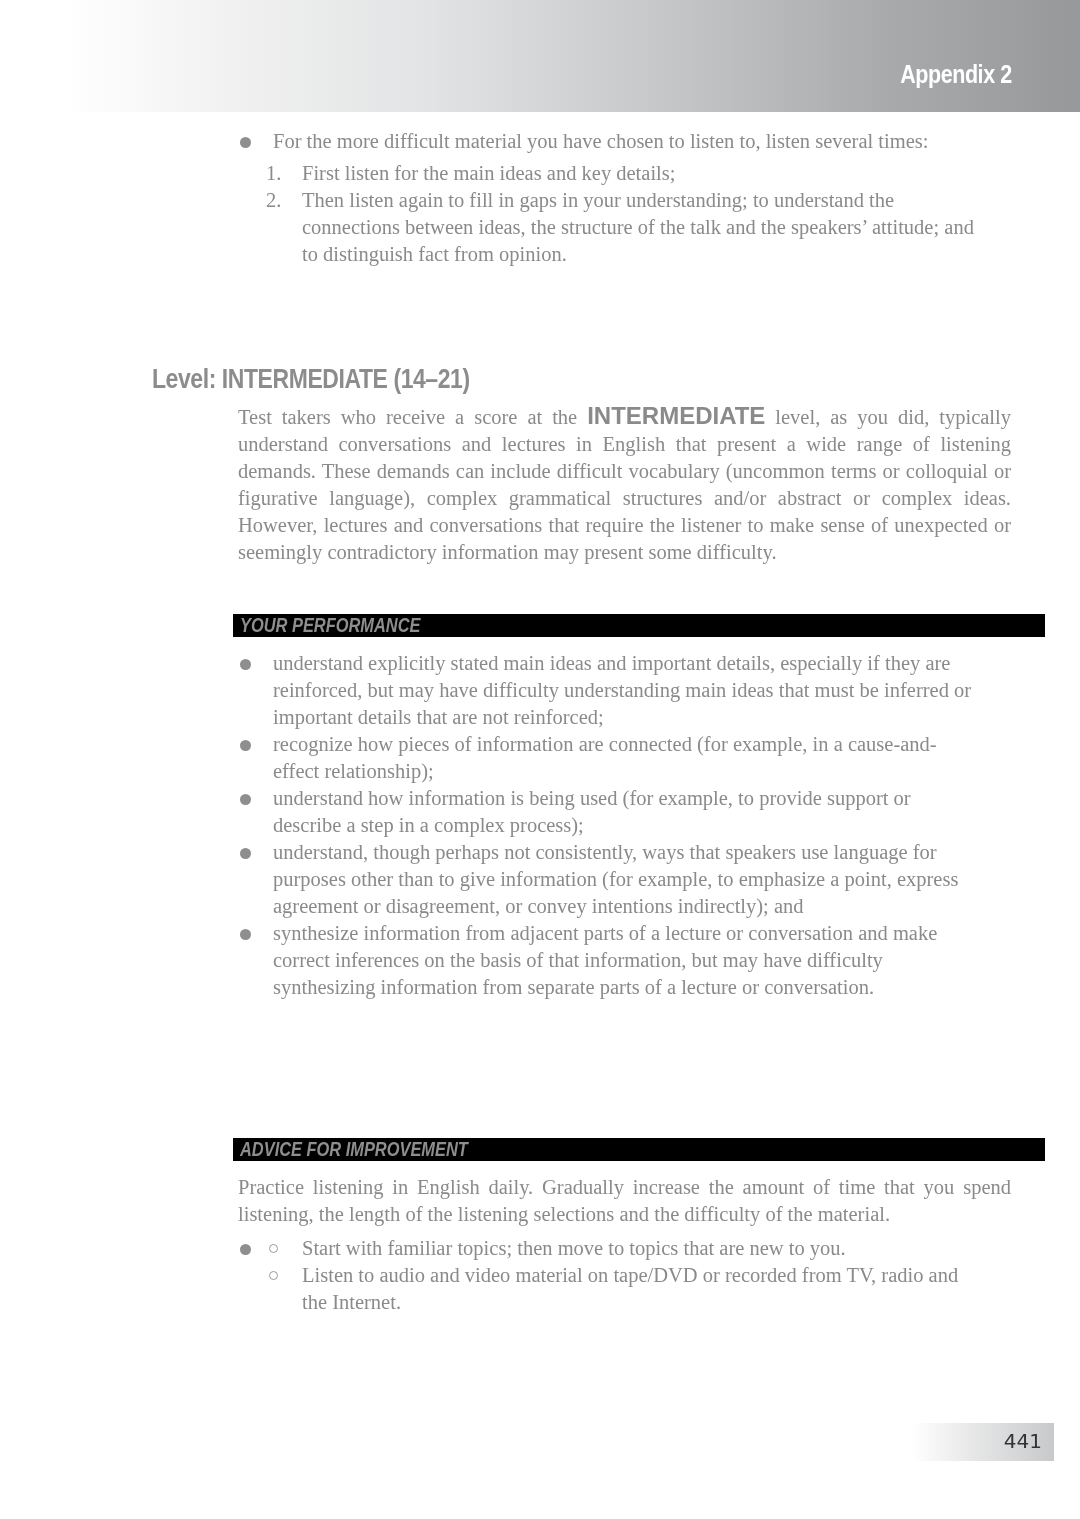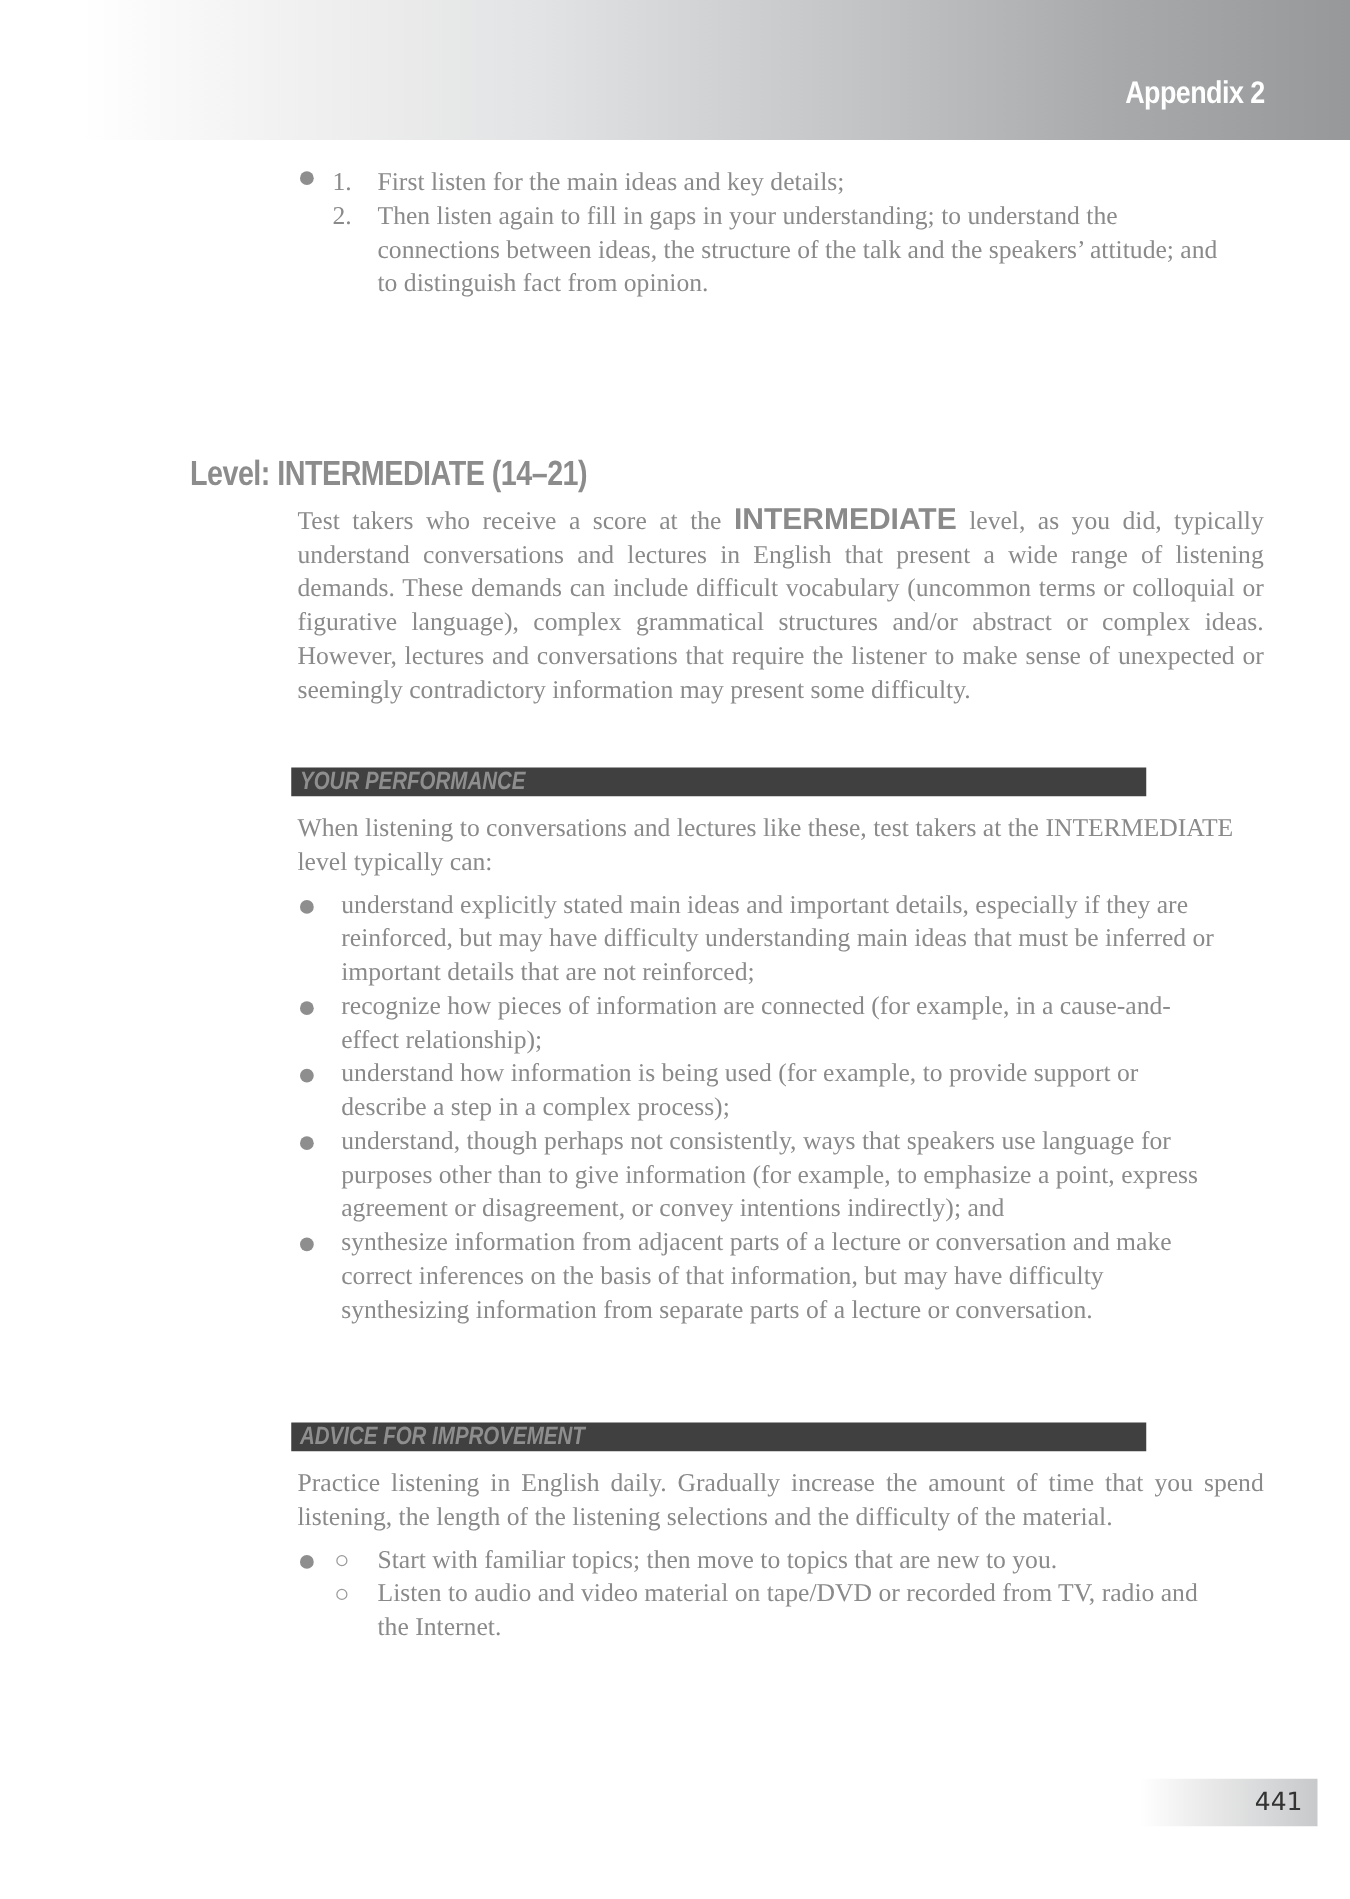--- a/index.html
+++ b/index.html
@@ -29,21 +29,21 @@
   .sub-item { position: relative; padding-left: 64px; }
   .sub-circle {
     position: absolute; left: 31px; top: 9px; width: 9px; height: 9px; border-radius: 50%; border: 1.3px solid #9a9a9a; box-sizing: border-box;
   }
   .level-heading {
     position: absolute; left: 152px; top: 363px;
     font-family: "Liberation Sans", sans-serif; font-weight: bold; font-size: 28px; color: #8c8c8c;
     transform: scaleX(0.82); transform-origin: left center; white-space: nowrap; letter-spacing: -0.5px;
   }
   .section-bar {
-    position: absolute; left: 233px; width: 684px; height: 23px; background: #404040;
+    position: absolute; left: 233px; width: 812px; height: 23px; background: #000000;
   }
   .section-label {
     position: absolute; left: 7px; top: 0px;
     font-family: "Liberation Sans", sans-serif; font-weight: bold; font-style: italic; font-size: 20px; line-height: 23px; color: #8e8e8e;
     transform: scaleX(0.82); transform-origin: left center; white-space: nowrap;
   }
   .inline-bold { font-family: "Liberation Sans", sans-serif; font-weight: bold; font-size: 24px; color: #8a8a8a; }
   .page-number-box {
     position: absolute; left: 912px; top: 1423px; width: 142px; height: 38px;
     background: linear-gradient(to right, #ffffff 0%, #eeeeee 30%, #d8d9da 70%, #c8c9ca 100%);
@@ -57,20 +57,21 @@
 <body>
 
 <div class="header-band">
   <div class="header-title">Appendix 2</div>
 </div>
 
 <div class="block body-text" style="top:128px; width:740px;">
   <ul class="bullet-list">
     <li class="bullet-item">
       <span class="bullet-dot"></span>
+      <span>For the more difficult material you have chosen to listen to, listen several times:</span>
     </li>
   </ul>
   <ol class="num-list" style="margin-top:5px;">
     <li class="num-item">
       <span class="num-label">1.</span>
       <span>First listen for the main ideas and key details;</span>
     </li>
     <li class="num-item">
       <span class="num-label">2.</span>
       <span>Then listen again to fill in gaps in your understanding; to understand the connections between ideas, the structure of the talk and the speakers’ attitude; and to distinguish fact from opinion.</span>
@@ -82,21 +83,20 @@
 
 <div class="block body-text justify" style="top:402px;">
   <span>Test takers who receive a score at the </span><span class="inline-bold">INTERMEDIATE</span><span> level, as you did, typically understand conversations and lectures in English that present a wide range of listening demands. These demands can include difficult vocabulary (uncommon terms or colloquial or figurative language), complex grammatical structures and/or abstract or complex ideas. However, lectures and conversations that require the listener to make sense of unexpected or seemingly contradictory information may present some difficulty.</span>
 </div>
 
 <div class="section-bar" style="top:614px;">
   <span class="section-label">YOUR PERFORMANCE</span>
 </div>
 
 <div class="block body-text" style="top:650px;">
-  <div style="margin-bottom:7px;">When listening to conversations and lectures like these, test takers at the INTERMEDIATE level typically can:</div>
   <ul class="bullet-list" style="width:740px;">
     <li class="bullet-item"><span class="bullet-dot"></span><span>understand explicitly stated main ideas and important details, especially if they are reinforced, but may have difficulty understanding main ideas that must be inferred or important details that are not reinforced;</span></li>
     <li class="bullet-item"><span class="bullet-dot"></span><span>recognize how pieces of information are connected (for example, in a cause-and-effect relationship);</span></li>
     <li class="bullet-item"><span class="bullet-dot"></span><span>understand how information is being used (for example, to provide support or describe a step in a complex process);</span></li>
     <li class="bullet-item"><span class="bullet-dot"></span><span>understand, though perhaps not consistently, ways that speakers use language for purposes other than to give information (for example, to emphasize a point, express agreement or disagreement, or convey intentions indirectly); and</span></li>
     <li class="bullet-item"><span class="bullet-dot"></span><span>synthesize information from adjacent parts of a lecture or conversation and make correct inferences on the basis of that information, but may have difficulty synthesizing information from separate parts of a lecture or conversation.</span></li>
   </ul>
 </div>
 
 <div class="section-bar" style="top:1138px;">

